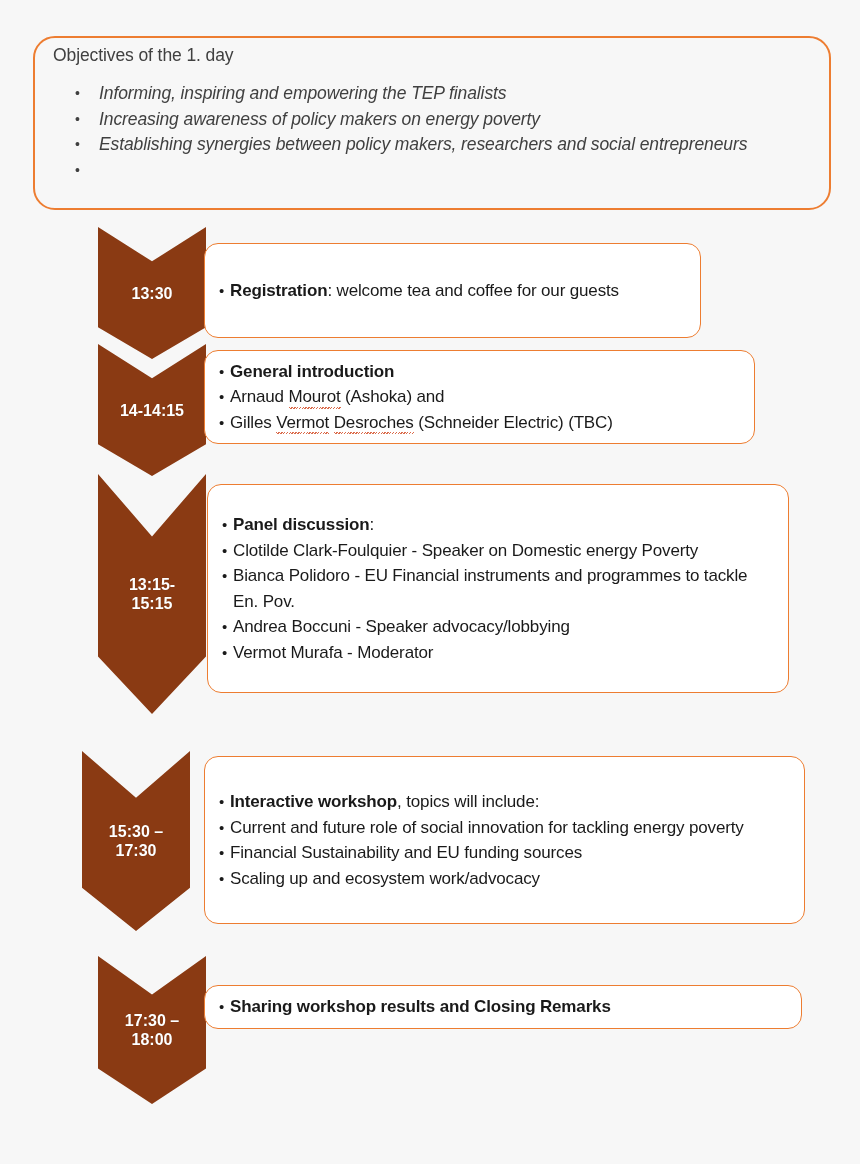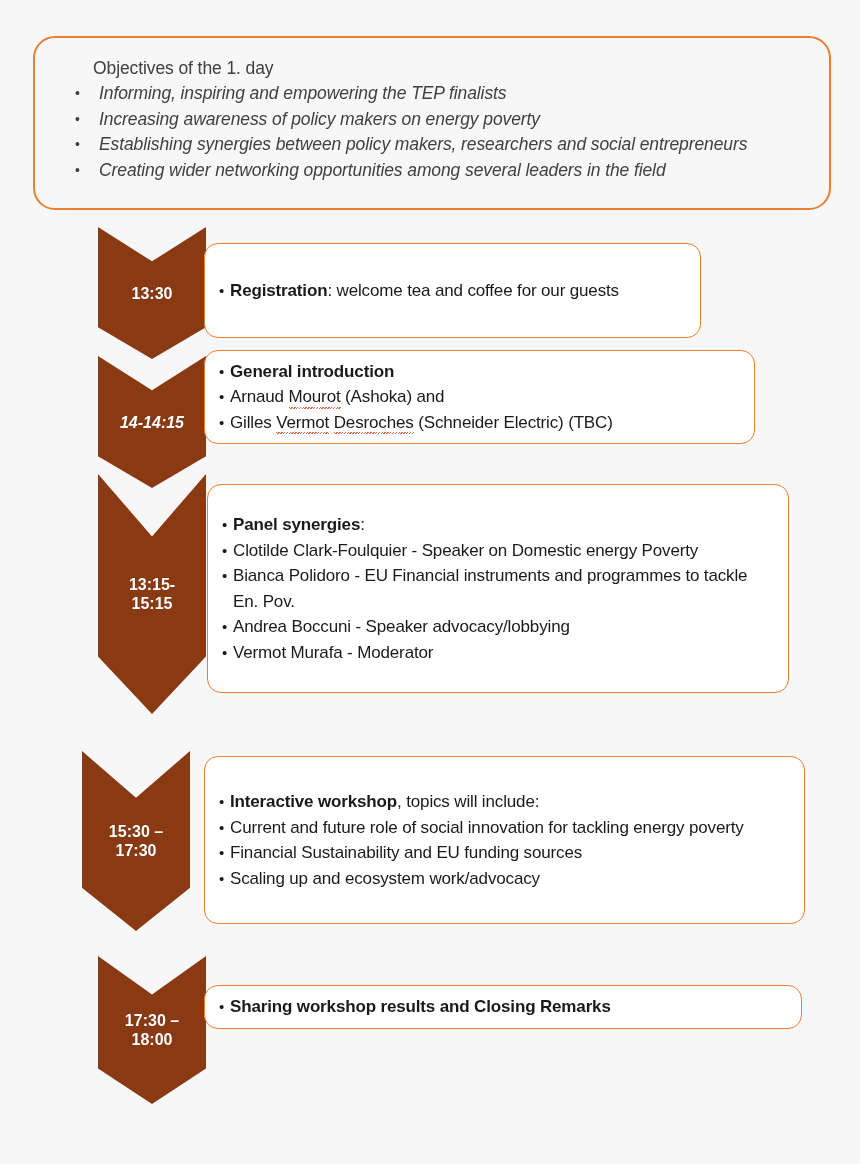--- a/index.html
+++ b/index.html
@@ -23,26 +23,25 @@
     width: 798px;
     height: 174px;
     box-sizing: border-box;
     border: 2px solid #ED7D31;
     border-radius: 22px;
     background: #f7f7f7;
   }
   .objectives-title {
     position: absolute;
     left: 18px;
-    top: 20px;
+    top: 7px;
     font-size: 17.5px;
     color: #404040;
     letter-spacing: -0.1px;
     white-space: nowrap;
-    margin-left: 40px;
   }
   .objectives-list {
     position: absolute;
     left: 34px;
     top: 43px;
     right: 10px;
   }
   .obj-item {
     display: flex;
     align-items: flex-start;
@@ -144,38 +143,37 @@
     <div class="obj-item">
       <span class="obj-bullet">•</span>
       <span class="obj-text">Increasing awareness of policy makers on energy poverty</span>
     </div>
     <div class="obj-item">
       <span class="obj-bullet">•</span>
       <span class="obj-text">Establishing synergies between policy makers, researchers and social entrepreneurs</span>
     </div>
     <div class="obj-item">
       <span class="obj-bullet">•</span>
-      <span class="obj-text" style="max-width:640px"><span>Creating wider networking opportunities among several leaders in the field</span></span>
     </div>
   </div>
 </div>
 
 <div class="chevron" style="left:98px; top:227px; width:108px; height:132px;text-align:center;">
   <span class="chevron-label">13:30</span>
 </div>
 <div class="content-box" style="left:204px; top:243px; width:497px; height:95px; display:flex; align-items:center;">
   <div style="width:100%">
     <div class="cb-item">
       <span class="cb-bullet">•</span>
       <span class="cb-text"><b>Registration</b><span>: welcome tea and coffee for our guests</span></span>
     </div>
   </div>
 </div>
 
-<div class="chevron" style="left:98px; top:356px; width:108px; height:132px;font-style:italic;">
+<div class="chevron" style="left:98px; top:344px; width:108px; height:132px;">
   <span class="chevron-label">14-14:15</span>
 </div>
 <div class="content-box" style="left:204px; top:350px; width:551px; height:94px; display:flex; align-items:center;">
   <div style="width:100%">
     <div class="cb-item">
       <span class="cb-bullet">•</span>
       <span class="cb-text"><b>General introduction</b></span>
     </div>
     <div class="cb-item">
       <span class="cb-bullet">•</span>
@@ -189,21 +187,21 @@
 </div>
 
 <div class="chevron" style="left:98px; top:474px; width:108px; height:240px;">
   <span class="chevron-label">13:15-
 15:15</span>
 </div>
 <div class="content-box" style="left:207px; top:484px; width:582px; height:209px; display:flex; align-items:center;">
   <div style="width:100%">
     <div class="cb-item">
       <span class="cb-bullet">•</span>
-      <span class="cb-text"><b>Panel synergies</b><span>:</span></span>
+      <span class="cb-text"><b>Panel discussion</b><span>:</span></span>
     </div>
     <div class="cb-item">
       <span class="cb-bullet">•</span>
       <span class="cb-text">Clotilde Clark-Foulquier - Speaker on Domestic energy Poverty</span>
     </div>
     <div class="cb-item">
       <span class="cb-bullet">•</span>
       <span class="cb-text">Bianca Polidoro - EU Financial instruments and programmes to tackle En. Pov.</span>
     </div>
     <div class="cb-item">

